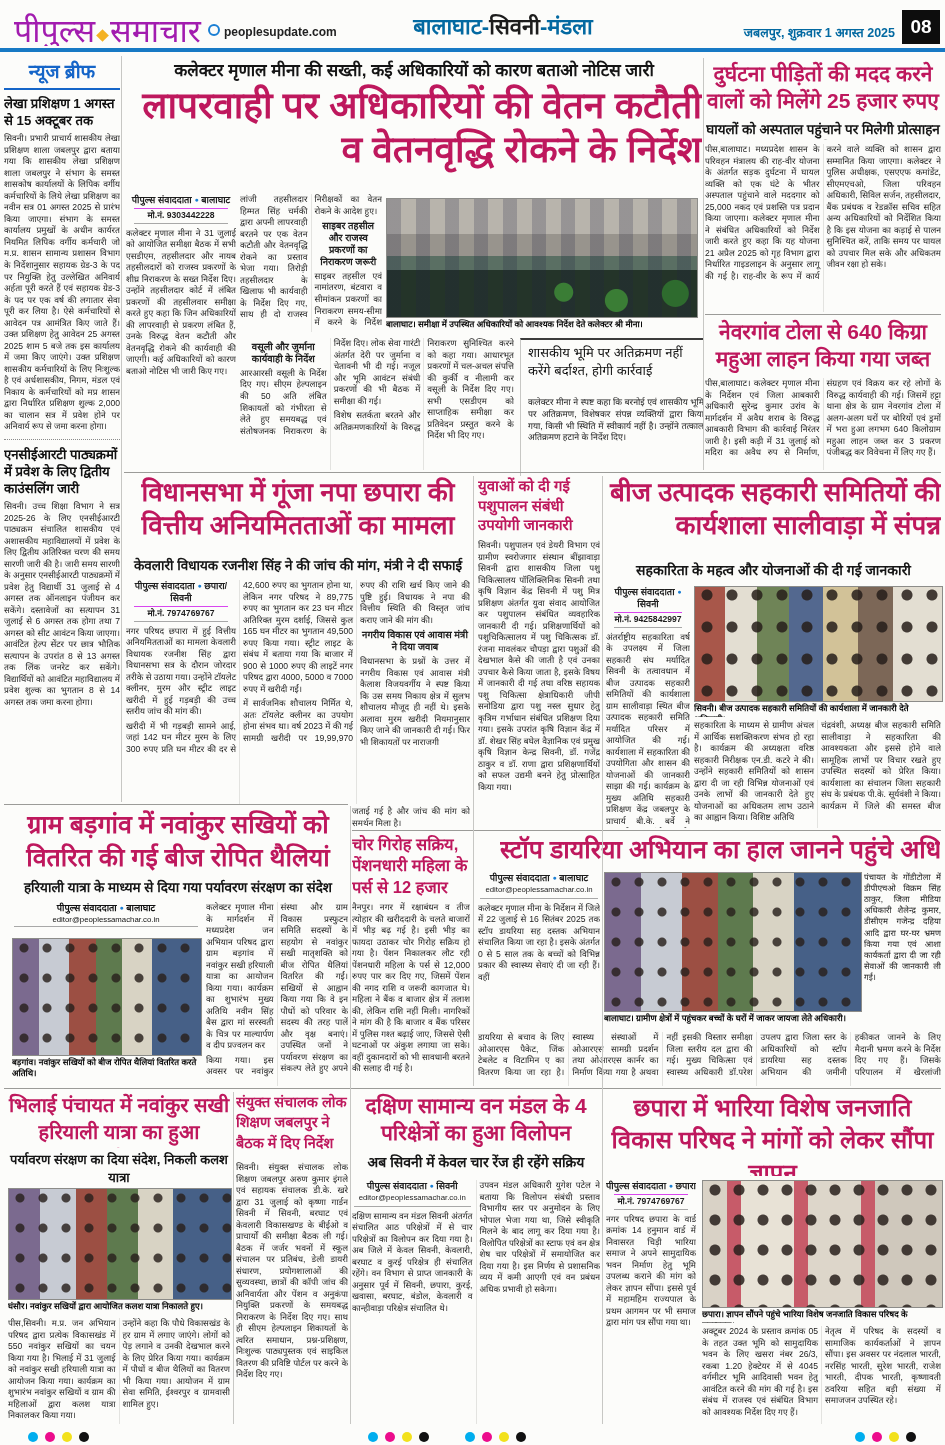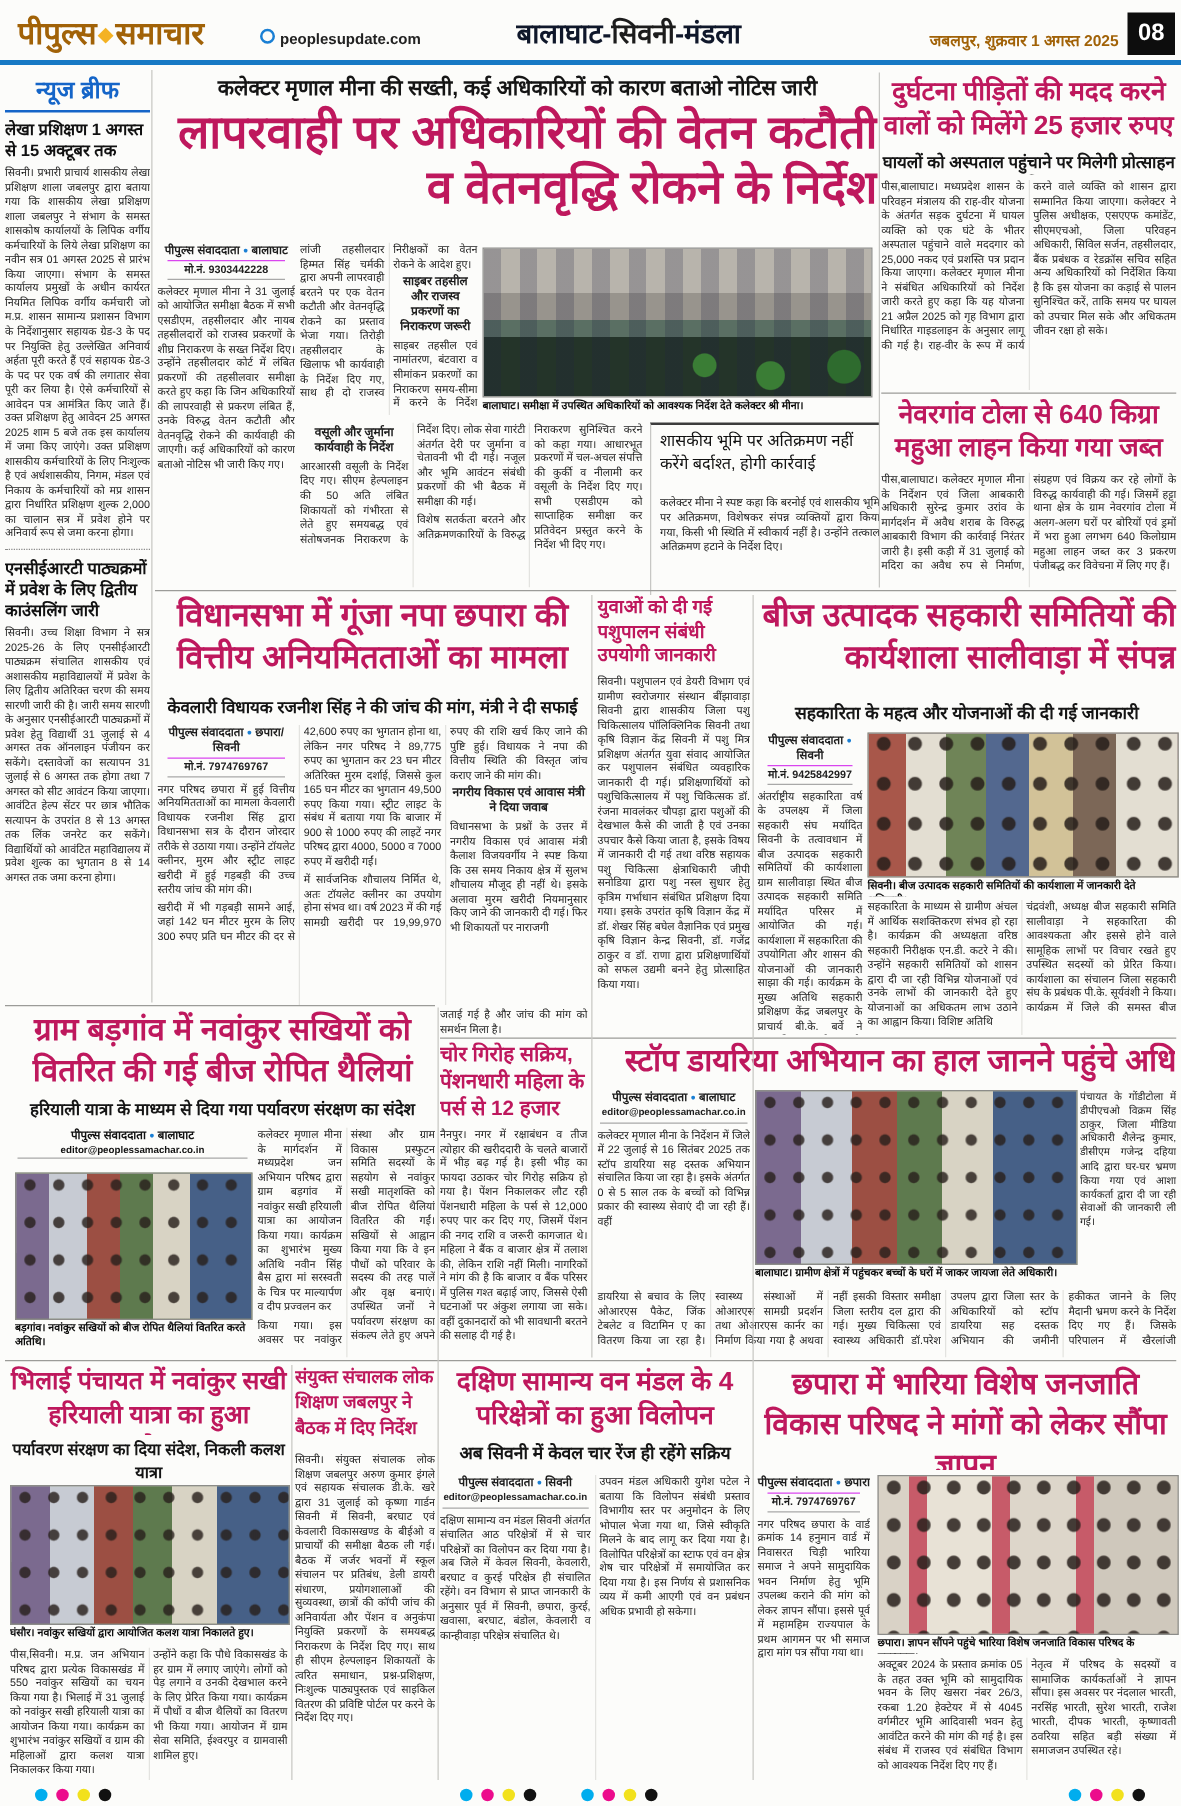--- a/index.html
+++ b/index.html
@@ -11,21 +11,21 @@
   .body-txt{font-size:8.6px;line-height:1.34;text-align:justify;color:#1d1d1d}
   .body-txt p{margin:0 0 3px 0}
   .c2{column-count:2;column-gap:7px;column-rule:1px solid #e3e3e0}
   .c3{column-count:3;column-gap:7px;column-rule:1px solid #e3e3e0}
   .c5{column-count:5;column-gap:8px;column-rule:1px solid #e3e3e0}
   .bylblock{break-inside:avoid;margin-bottom:4px}
   .byl{font-size:9.3px;font-weight:700;text-align:center;line-height:1.3}
   .byl .dot{color:#1a7fd4;font-size:7px;vertical-align:1px}
   .phone{font-size:8.6px;font-weight:700;text-align:center;border-top:1px solid #d946ef;
          border-bottom:1px solid #a8a8a8;margin:2px 8px 4px 8px;padding:1px 0}
-  .email{font-size:7.8px;font-weight:700;text-align:center;border-bottom:1px solid #a8a8a8;
+  .email{font-size:7.8px;font-weight:400;text-align:center;border-bottom:1px solid #a8a8a8;
          margin:1px 2px 4px 2px;padding-bottom:2px}
   .inhead{font-weight:800;text-align:center;font-size:9.6px;margin:3px 0;line-height:1.25}
   .cap{font-size:8.5px;font-weight:700;line-height:1.25;color:#0c0c0c}
   .vr{position:absolute;width:1px;background:#c7c7c4}
   .hr{position:absolute;height:1px;background:#9b9b98}
   .photo{position:absolute;border:1px solid #8c8c89;overflow:hidden}
   .ph-meeting{background-image:
      radial-gradient(circle at 93% 80%, #2e6b2e 13px, rgba(0,0,0,0) 14px),
      radial-gradient(circle at 74% 86%, #3a7d35 11px, rgba(0,0,0,0) 12px),
      radial-gradient(circle at 57% 79%, #3a7d35 9px, rgba(0,0,0,0) 10px),
@@ -39,27 +39,27 @@
   .ph-outdoor{background-color:#9fb08a;background-image:
      radial-gradient(circle at 11px 9px, rgba(40,32,28,.82) 4px, rgba(0,0,0,0) 5px),
      linear-gradient(90deg,#7b6a8f 0 14%,#c7cbd3 14% 30%,#9c4f43 30% 44%,#5e7a4e 44% 58%,#d8d3c4 58% 74%,#466087 74% 100%),
      linear-gradient(#b9c4a8 0 30%,#9fb08a 30% 55%,#6d7c55 55% 100%);
      background-size:23px 30px,100% 100%,100% 100%}
   .ph-banner{background-color:#ddd6ca;background-image:
      radial-gradient(circle at 12px 9px, rgba(40,32,28,.85) 5px, rgba(0,0,0,0) 6px),
      linear-gradient(90deg,#d9d2c6 0 10%,#c75b69 10% 16%,#e8e2d6 16% 38%,#c75b69 38% 44%,#ddd6ca 44% 66%,#c75b69 66% 72%,#cfc8bc 72% 100%),
      linear-gradient(#efe9da 0 40%,#d8d0c0 40% 100%);
      background-size:24px 30px,100% 100%,100% 100%}
-  .masthead-logo{font-size:25px;font-weight:700;color:#a16207;white-space:nowrap}
+  .masthead-logo{font-size:32px;font-weight:400;color:#a21caf;white-space:nowrap}
   .diamond{display:inline-block;width:9px;height:9px;background:#f4b223;transform:rotate(45deg);margin:0 3px 2px 3px}
   .globe{display:inline-block;width:8px;height:8px;border:2px solid #1a7fd4;border-radius:50%;margin-right:4px}
   .website{font-size:12px;font-weight:700;color:#222}
   .region{font-size:22px;font-weight:800;white-space:nowrap}
-  .region .red{color:#0f172a}.region .drk{color:#1c1c1c}
-  .dateline{font-size:12.5px;font-weight:700;text-align:right;color:#a16207}
+  .region .red{color:#0369a1}.region .drk{color:#1c1c1c}
+  .dateline{font-size:12.5px;font-weight:700;text-align:right;color:#0369a1}
   .pagebox{background:#0d0d0d;color:#fff;font-size:19px;font-weight:800;text-align:center;line-height:34px}
   .bluebar{position:absolute;background:#1779c4}
   .brief-title{font-size:19px;font-weight:800;color:#1565c8;text-align:center;
                border-bottom:2px solid #1565c8;padding:2px 0 4px 0;margin-bottom:5px}
   .brief-hl{font-size:13.2px;font-weight:800;line-height:1.3;margin:2px 0 4px 0}
   .brief-div{border-top:1px dotted #8a8a8a;margin:6px 0}
   .box{border-top:2px solid #3c3c3c;border-left:1px solid #c7c7c4;padding:4px 0 0 7px}
   .box-hl{font-size:13px;font-weight:400;line-height:1.35;margin-bottom:18px}
   .regdot{display:inline-block;width:10px;height:10px;border-radius:50%;margin-right:7px}
 </style>

